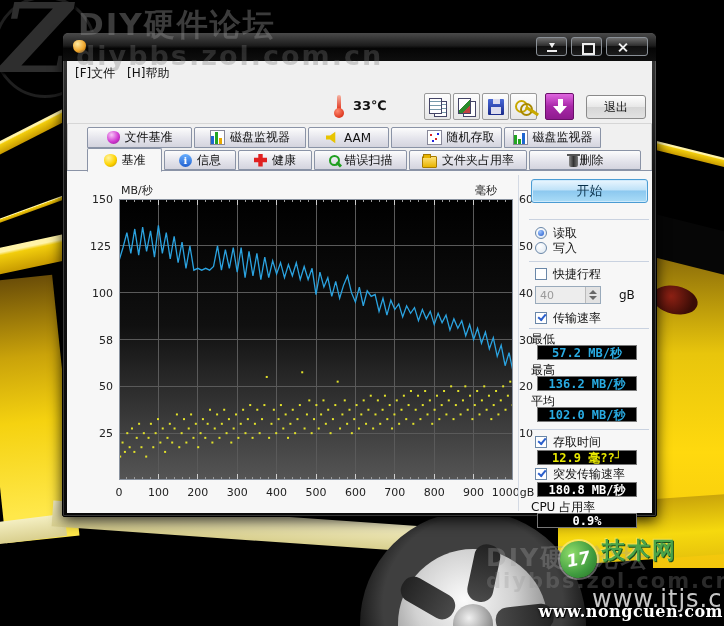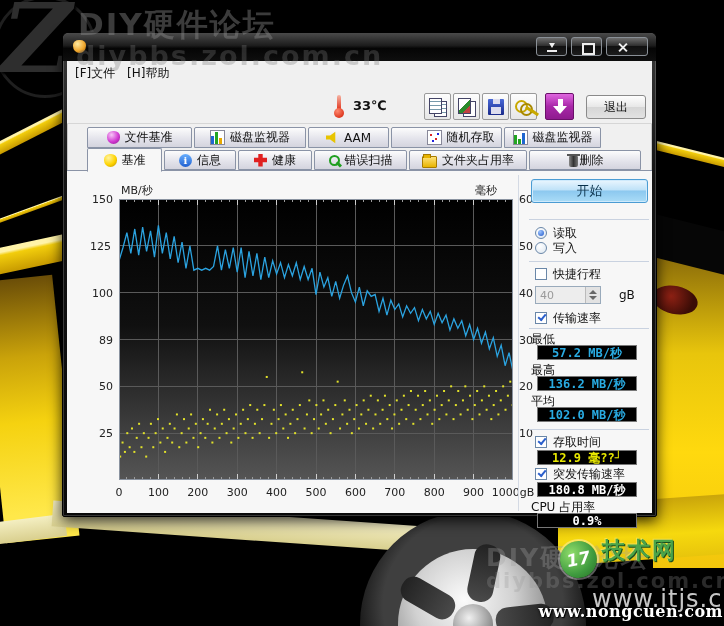--- a/index.html
+++ b/index.html
@@ -603,21 +603,21 @@
             <rect x="387.878" y="195.7" width="2" height="2" fill="#e2e22a"></rect>
             <rect x="390.242" y="181.65" width="2" height="2" fill="#e2e22a"></rect>
             <rect x="392.606" y="205.0666666666667" width="2" height="2" fill="#e2e22a"></rect>
             <polyline points="0,61.81999999999999 3.94,48.70666666666667 7.88,33.72 11.82,54.326666666666675 15.76,29.97333333333334 19.700000000000003,56.19999999999999 23.64,28.099999999999994 27.580000000000002,52.453333333333326 31.52,31.846666666666653 35.46,58.07333333333333 39.400000000000006,26.22666666666668 43.34,54.326666666666675 47.28,33.72 51.22,59.94666666666668 55.160000000000004,37.46666666666666 59.099999999999994,63.693333333333335 63.04,43.086666666666666 66.98,69.31333333333335 70.92,46.83333333333332 74.86,71.18666666666665 78.80000000000001,69.31333333333335 82.74,71.18666666666665 86.68,69.31333333333335 90.62,71.18666666666665 94.56,67.44 98.5,46.83333333333332 102.44,71.18666666666665 106.38000000000001,50.58000000000001 110.32000000000001,69.31333333333335 114.25999999999999,48.70666666666667 118.19999999999999,73.06 122.14,48.70666666666667 126.08,78.68 130.02,52.453333333333326 133.96,76.80666666666666 137.89999999999998,54.326666666666675 141.84,80.55333333333333 145.78,58.07333333333333 149.72,78.68 153.66,61.81999999999999 157.60000000000002,74.93333333333335 161.54,63.693333333333335 165.48,78.68 169.42,65.56666666666665 173.36,76.80666666666666 177.3,63.693333333333335 181.24,80.55333333333333 185.17999999999998,67.44 189.12,80.55333333333333 193.06,69.31333333333335 197,95.53999999999999 200.94,73.06 204.88,88.04666666666667 208.82000000000002,78.68 212.76000000000002,97.41333333333334 216.70000000000002,82.42666666666666 220.64000000000001,99.28666666666668 224.57999999999998,86.17333333333333 228.51999999999998,76.80666666666666 232.45999999999998,93.66666666666667 236.39999999999998,103.03333333333335 240.34,88.04666666666667 244.28,106.78 248.22,91.79333333333334 252.16,97.41333333333334 256.1,95.53999999999999 260.04,112.4 263.98,99.28666666666668 267.92,116.14666666666666 271.85999999999996,101.16 275.79999999999995,110.52666666666666 279.74,104.90666666666665 283.68,118.02000000000001 287.62,106.78 291.56,114.27333333333333 295.5,108.65333333333335 299.44,121.76666666666667 303.38,110.52666666666666 307.32,119.89333333333333 311.26,112.4 315.20000000000005,125.51333333333334 319.14000000000004,114.27333333333333 323.08,123.63999999999999 327.02,116.14666666666666 330.96,131.13333333333333 334.9,119.89333333333333 338.84,129.26 342.78,121.76666666666667 346.72,136.75333333333333 350.66,125.51333333333334 354.6,140.5 358.54,129.26 362.48,144.24666666666667 366.42,133.0066666666667 370.35999999999996,149.86666666666667 374.29999999999995,138.62666666666667 378.24,157.36 382.18,146.12 386.12,166.72666666666666 390.06,153.61333333333332 394,172.34666666666666" fill="none" stroke="#2ba3e0" stroke-width="1.3"></polyline>
             <rect x="0.5" y="0.5" width="393" height="280" fill="none" stroke="#8a93a0"></rect>
           </svg></div>
       <div id="llabels">
           <div class="tick-label tl-left" style="left: 16px; top: 22px;">150</div>
           <div class="tick-label tl-left" style="left: 14px; top: 68.8333px;">125</div>
           <div class="tick-label tl-left" style="left: 16px; top: 115.667px;">100</div>
-          <div class="tick-label tl-left" style="left: 16px; top: 162.5px;">89</div>
+          <div class="tick-label tl-left" style="left: 16px; top: 162.5px;">58</div>
           <div class="tick-label tl-left" style="left: 16px; top: 209.333px;">50</div>
           <div class="tick-label tl-left" style="left: 16px; top: 256.167px;">25</div>
         </div>
       <div id="rlabels">
           <div class="tick-label " style="left: 452px; top: 22px;">60</div>
           <div class="tick-label " style="left: 452px; top: 68.8333px;">50</div>
           <div class="tick-label " style="left: 452px; top: 115.667px;">40</div>
           <div class="tick-label " style="left: 452px; top: 162.5px;">30</div>
           <div class="tick-label " style="left: 452px; top: 209.333px;">20</div>
           <div class="tick-label " style="left: 452px; top: 256.167px;">10</div>

